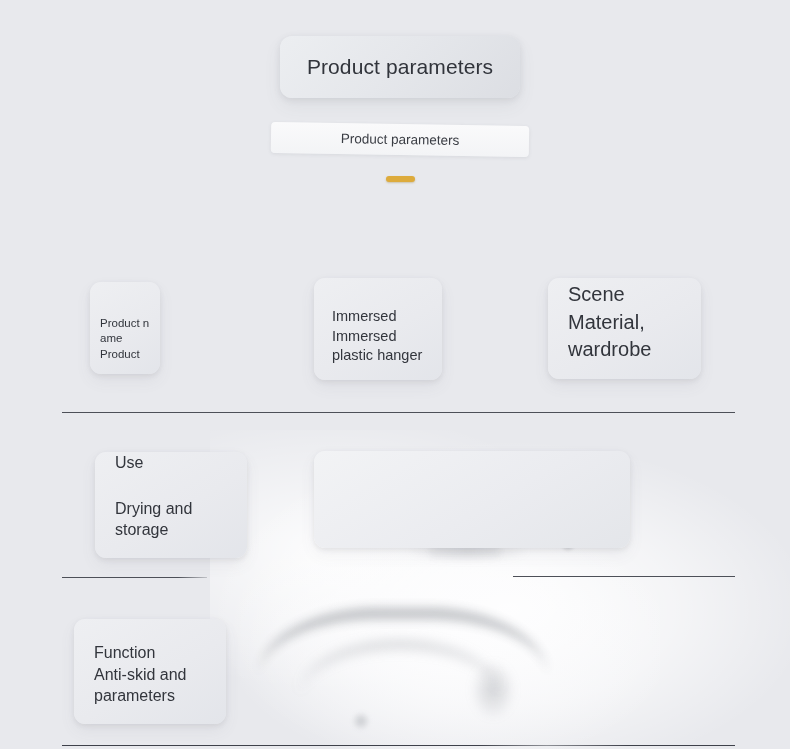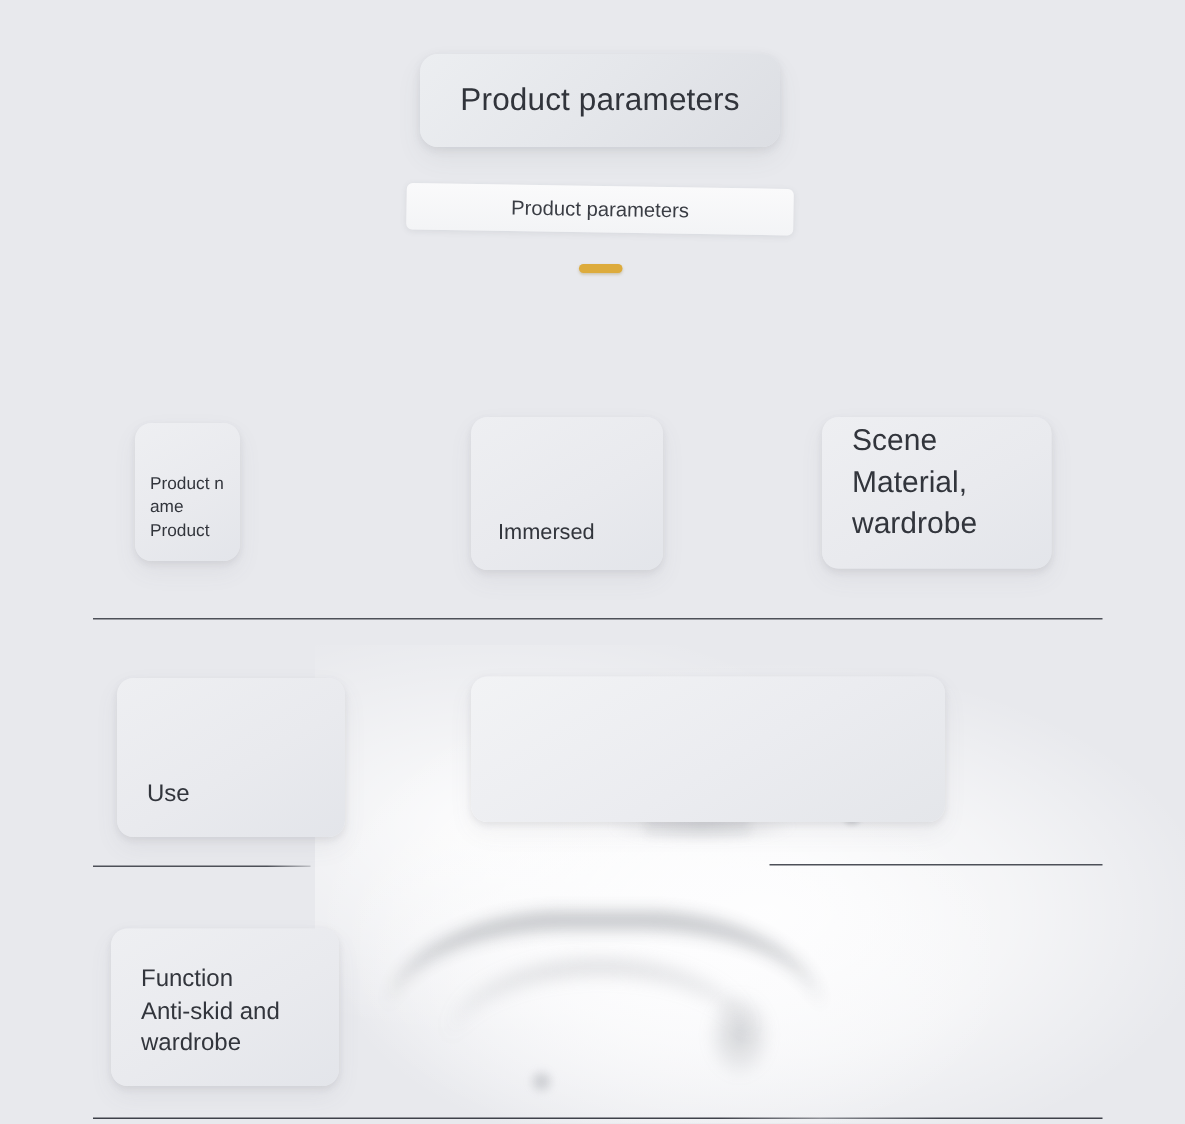--- a/index.html
+++ b/index.html
@@ -192,21 +192,21 @@
   #card-material .p-label, #card-material .p-value { font-size: 14.5px; }
   #card-scene {
     left: 548px; top: 278px; width: 153px; height: 101px;
     font-size: 16px;
     padding: 16px 20px;
   }
   #card-scene .p-label, #card-scene .p-value { font-size: 20px; }
 
   
   #card-use {
-    left: 78px; top: 452px; width: 152px; height: 106px;
+    left: 95px; top: 452px; width: 152px; height: 106px;
     font-size: 16px;
     padding: 17px 20px;
     gap: 24px;
   }
   #card-use .p-label, #card-use .p-value { font-size: 16px; }
   #card-specification {
     left: 314px; top: 451px; width: 316px; height: 97px;
     font-size: 19px;
     padding: 19px 20px;
     background: linear-gradient(150deg, #f2f3f5 0%, #ebecf0 55%, #e4e6ea 100%);
@@ -256,37 +256,39 @@
 </div>
 <div id="tab-indicator"></div>
 
 <div class="param-card" id="card-product-name">
   <span class="p-label">Product name</span>
   <span class="p-value">Product</span>
 </div>
 
 <div class="param-card" id="card-material">
   <span class="p-label">Immersed</span>
+  <span class="p-value">Immersed plastic hanger</span>
 </div>
 
 <div class="param-card" id="card-scene">
   <span class="p-label">Scene</span>
   <span class="p-value">Material, wardrobe</span>
 </div>
 
 <div class="divider" id="divider-1"></div>
 
 <div class="param-card" id="card-use">
   <span class="p-label">Use</span>
+  <span class="p-value">Drying and storage</span>
 </div>
 
 <div class="param-card" id="card-specification">
 </div>
 
 <div class="divider" id="divider-2a"></div>
 <div class="divider" id="divider-2b"></div>
 
 <div class="param-card" id="card-function">
   <span class="p-label">Function</span>
-  <span class="p-value">Anti-skid and wardrobe</span>
+  <span class="p-value">Anti-skid and parameters</span>
 </div>
 
 <div class="divider" id="divider-3"></div>
 
 </body></html>

